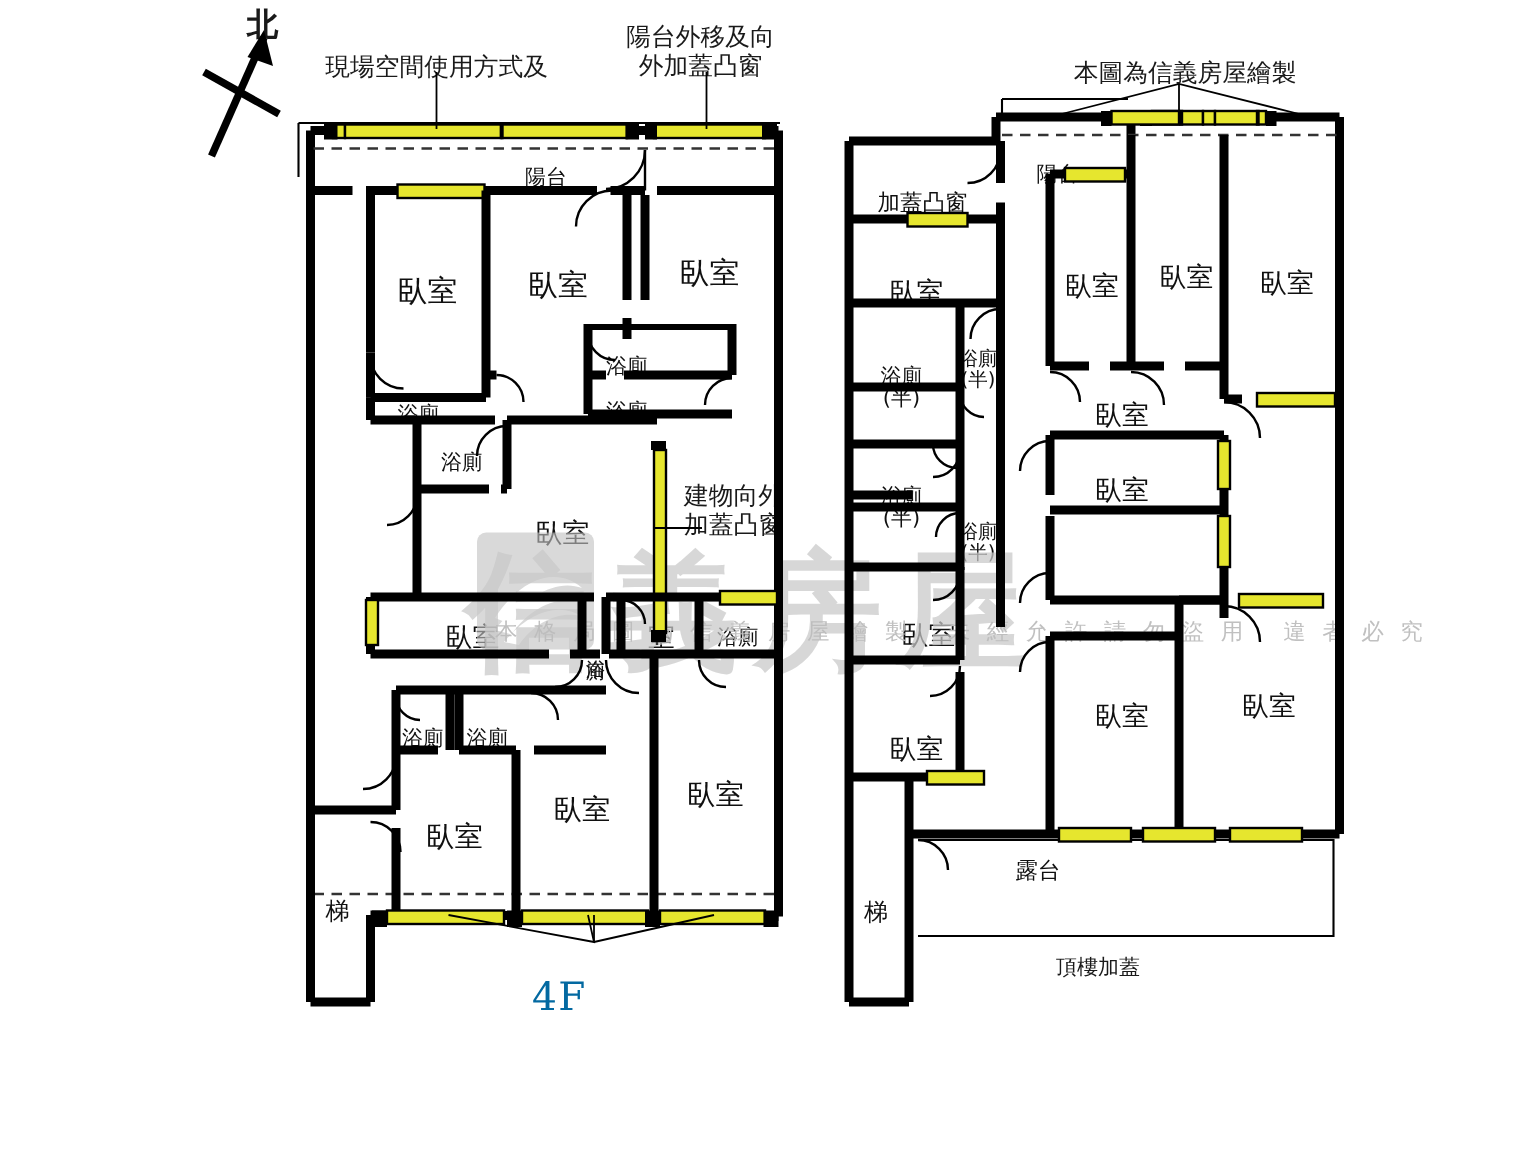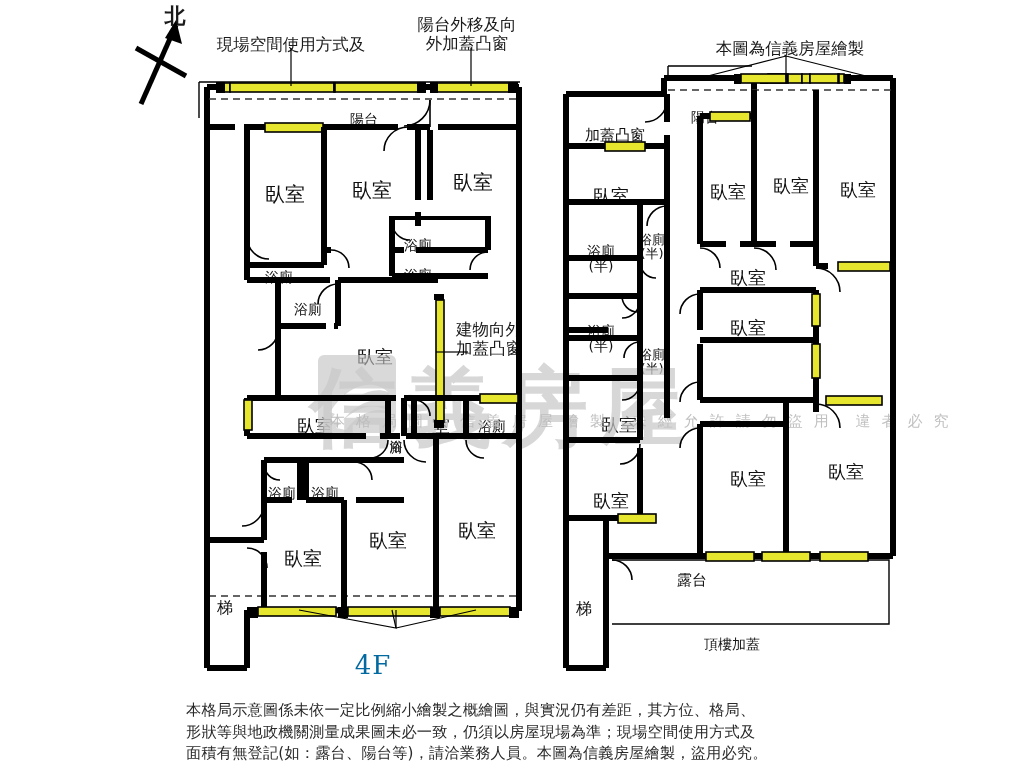--- a/index.html
+++ b/index.html
@@ -333,21 +333,21 @@
     </g>
   </svg>
 
   <div class="anno" id="north-label" style="left:160px;top:4px;width:30px;">北</div>
 
   <div class="anno" style="left:201px;top:36px;width:180px;font-size:16.5px;">現場空間使用方式及</div>
 
   <div class="anno" style="left:391px;top:16px;width:152px;font-size:16.5px;">陽台外移及向
 外加蓋凸窗</div>
 
-  <div class="anno" style="left:456px;top:322px;width:106px;font-size:16.5px;text-align:left;font-family:Liberation Mono, monospace;">建物向外
+  <div class="anno" style="left:456px;top:322px;width:106px;font-size:16.5px;text-align:left;">建物向外
 加蓋凸窗</div>
 
 
   <div class="anno" style="left:700px;top:40px;width:180px;font-size:16.5px;">本圖為信義房屋繪製</div>
 
   <div class="roomlbl" style="left:364px;top:107px;font-size:14px;">陽台</div>
 
   <div class="roomlbl" style="left:285px;top:182px;font-size:20px;">臥室</div>
   <div class="roomlbl" style="left:372px;top:178px;font-size:20px;">臥室</div>
   <div class="roomlbl" style="left:473px;top:170px;font-size:20px;">臥室</div>
@@ -401,19 +401,14 @@
   <div class="roomlbl" style="left:846px;top:460px;font-size:18px;">臥室</div>
   <div class="roomlbl" style="left:846px;top:183px;font-size:0px;">臥室</div>
 
   <div class="roomlbl" style="left:692px;top:569px;font-size:15px;">露台</div>
   <div class="roomlbl" style="left:584px;top:597px;font-size:16px;">梯</div>
 
   <div id="floor-label" style="left:373px;top:650px;">4F</div>
 
   <div id="roof-label" style="left:732px;top:636px;">頂樓加蓋</div>
 
-  <div id="disclaimer">
-    <div>本格局示意圖係未依一定比例縮小繪製之概繪圖，與實況仍有差距，其方位、格局、</div>
-    <div>形狀等與地政機關測量成果圖未必一致，仍須以房屋現場為準；現場空間使用方式及</div>
-    <div>面積有無登記(如：露台、陽台等)，請洽業務人員。本圖為信義房屋繪製，盜用必究。</div>
-  </div>
 
 </div>
 
 </body></html>

